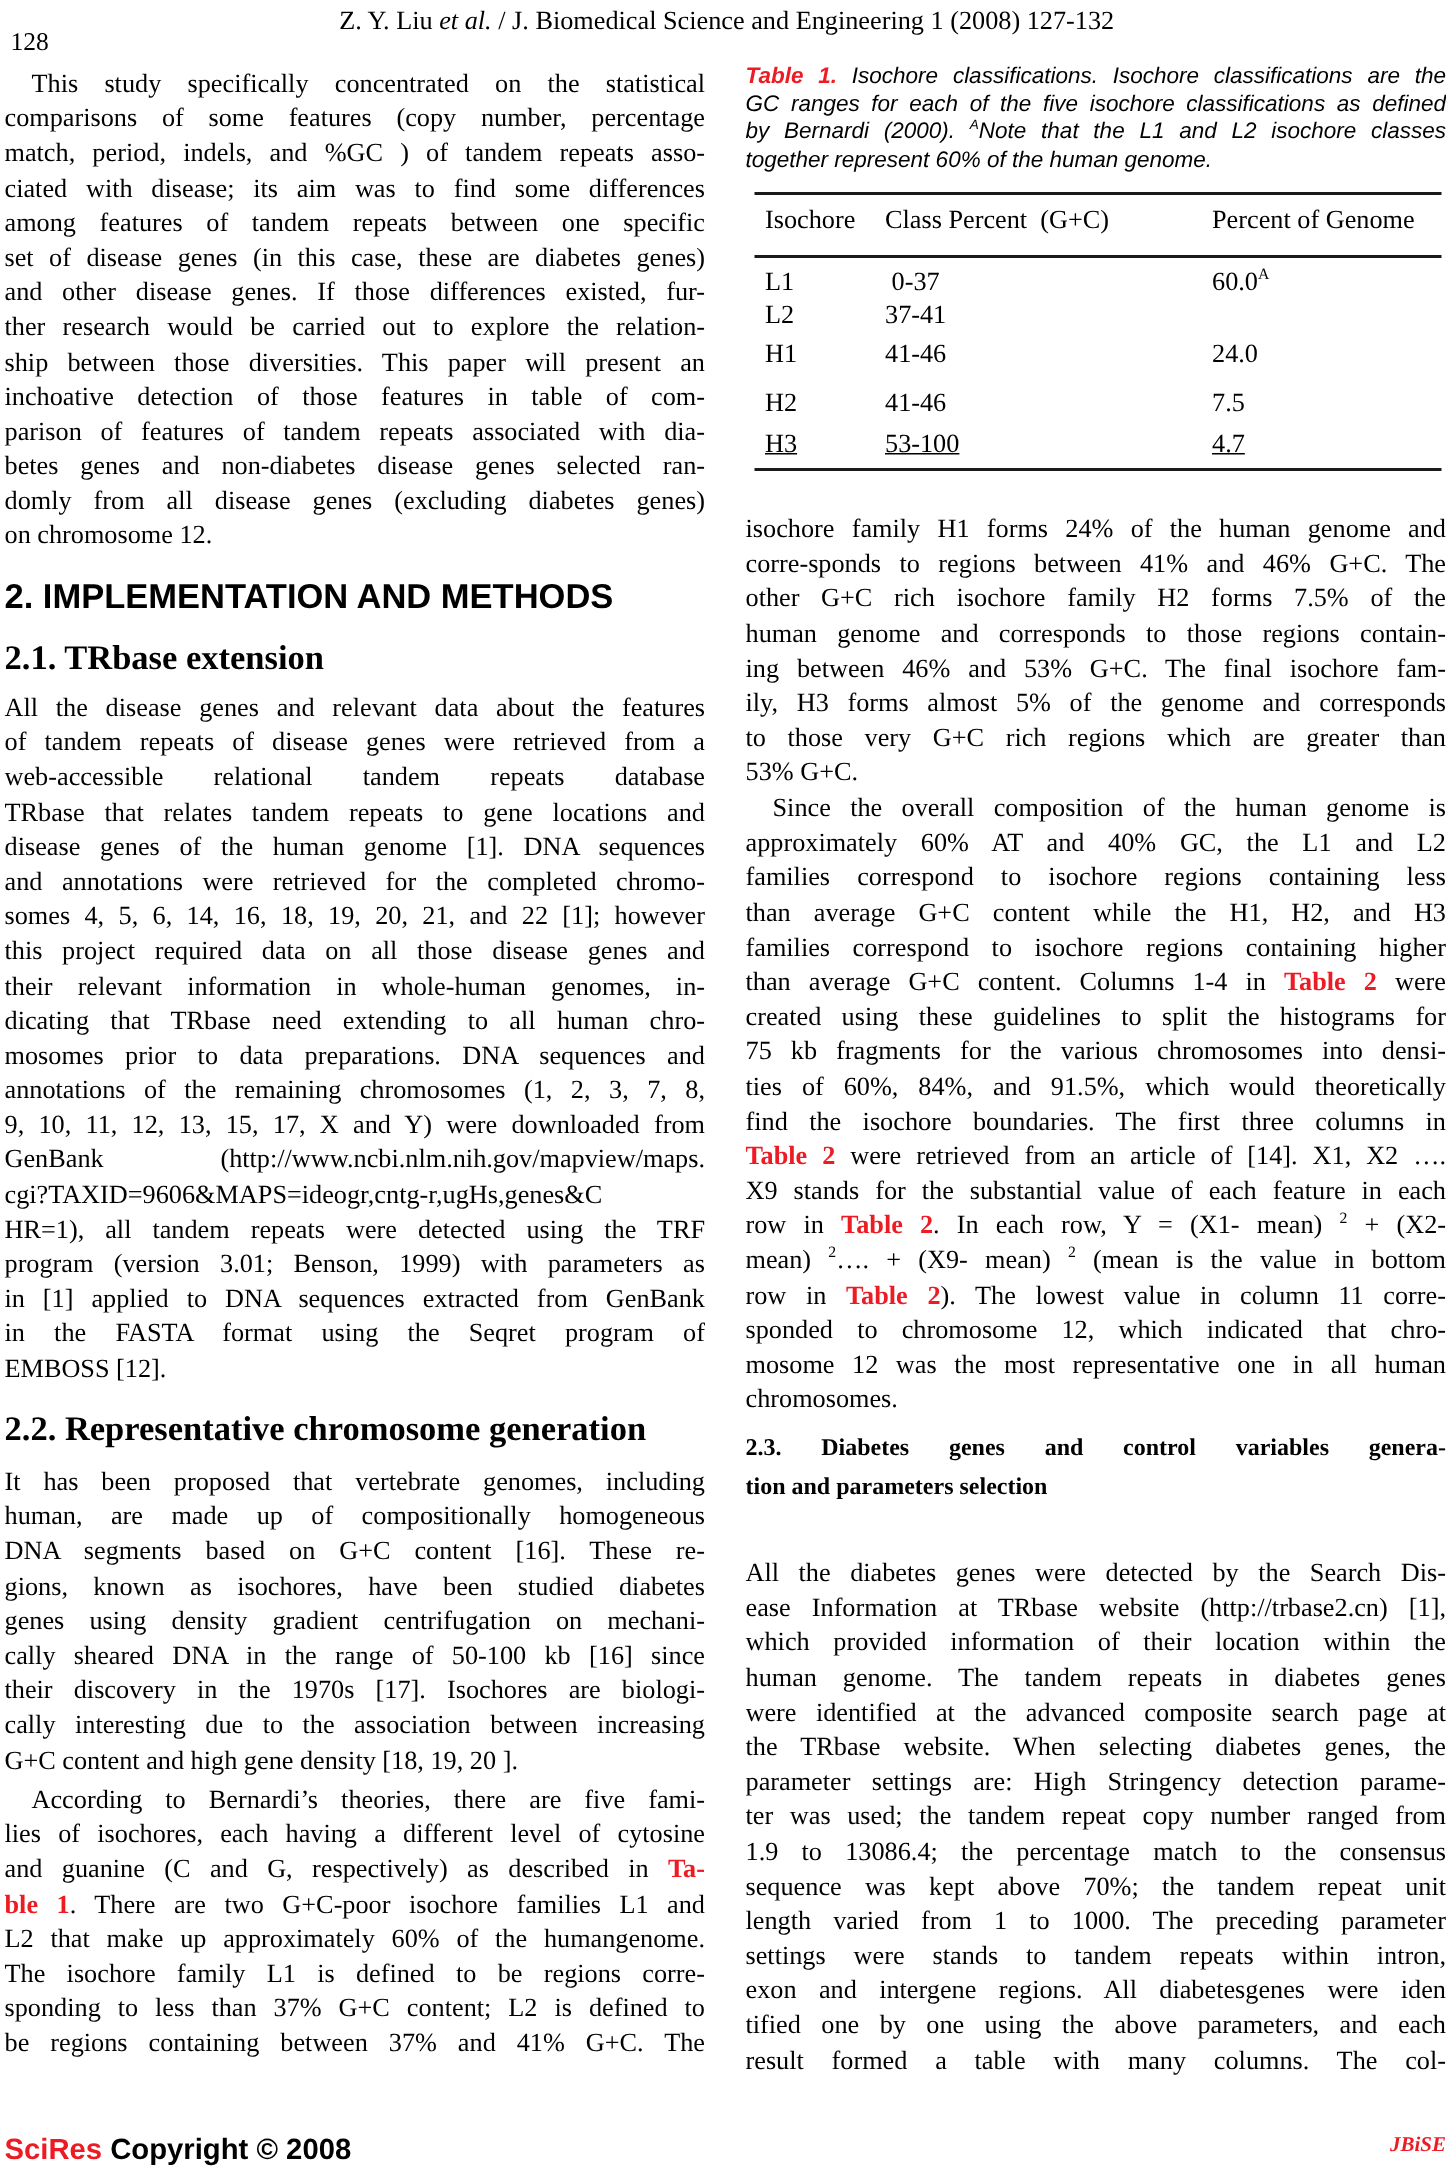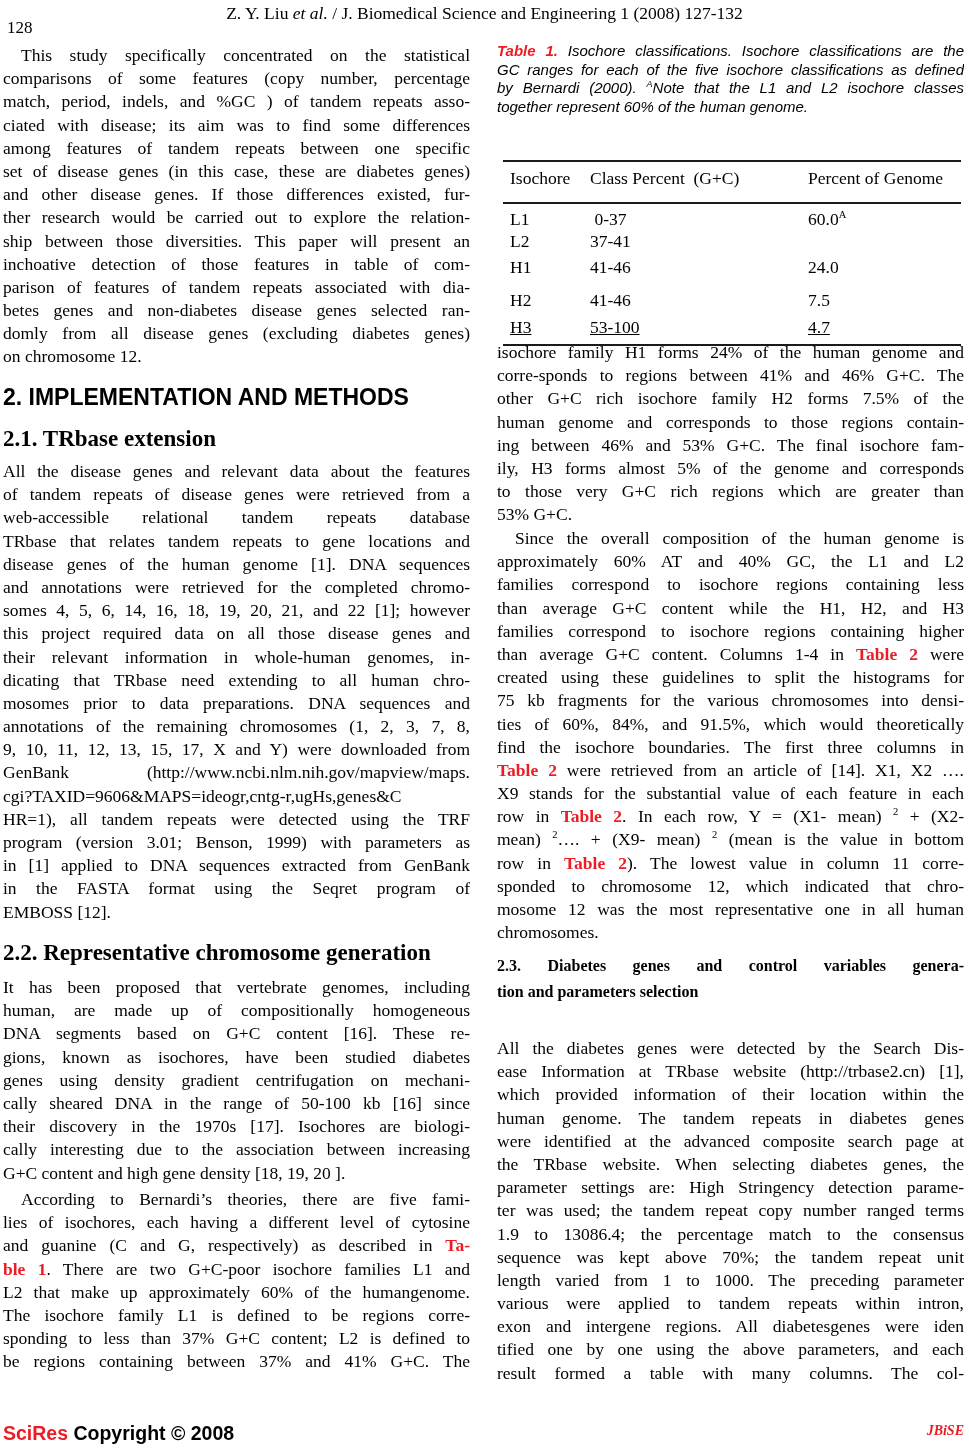--- a/index.html
+++ b/index.html
@@ -33,21 +33,21 @@
   
   .lp1{top:44px;}
   .lh2{top:384px;}
   .lh21{top:426px;}
   .lp2{top:460px;}
   .lh22{top:940px;}
   .lp3{top:976px;}
   .lp4{top:1188px;}
   
   .rcap{top:42px;}
-  .rtable{top:128px;height:186px;margin-top:32px;}
+  .rtable{top:128px;height:186px;}
   .rp1{top:341px;}
   .rp2{top:527px;}
   .rh23{top:957px;}
   .rp3{top:1037px;}
   
   .caption{font-family:"Liberation Sans", sans-serif;font-size:15px;line-height:18.7px;}
   .caption .ln{height:18.7px;overflow:hidden;font-style:italic;}
   
   .rule{position:absolute;left:6px;right:3px;height:1.5px;background:#1a1a1a;}
   .rule-top{top:0;}
@@ -213,25 +213,25 @@
         <div class="ln">tion and parameters selection</div>
       </div>
     <div class="block bp rp3">
         <div class="ln j">All the diabetes genes were detected by the Search Dis-</div>
         <div class="ln j">ease Information at TRbase website (http://trbase2.cn) [1],</div>
         <div class="ln j">which provided information of their location within the</div>
         <div class="ln j">human genome. The tandem repeats in diabetes genes</div>
         <div class="ln j">were identified at the advanced composite search page at</div>
         <div class="ln j">the TRbase website. When selecting diabetes genes, the</div>
         <div class="ln j">parameter settings are: High Stringency detection parame-</div>
-        <div class="ln j">ter was used; the tandem repeat copy number ranged terms</div>
+        <div class="ln j">ter was used; the tandem repeat copy number ranged from</div>
         <div class="ln j">1.9 to 13086.4; the percentage match to the consensus</div>
         <div class="ln j">sequence was kept above 70%; the tandem repeat unit</div>
         <div class="ln j">length varied from 1 to 1000. The preceding parameter</div>
-        <div class="ln j">various were applied to tandem repeats within intron,</div>
+        <div class="ln j">settings were stands to tandem repeats within intron,</div>
         <div class="ln j">exon and intergene regions. All diabetesgenes were iden</div>
         <div class="ln j">tified one by one using the above parameters, and each</div>
         <div class="ln j">result formed a table with many columns. The col-</div>
       </div>
   </div>
 
   <div class="footer-left">
     <span class="footer-pub">SciRes</span>
     <span>Copyright © 2008</span>
   </div>

